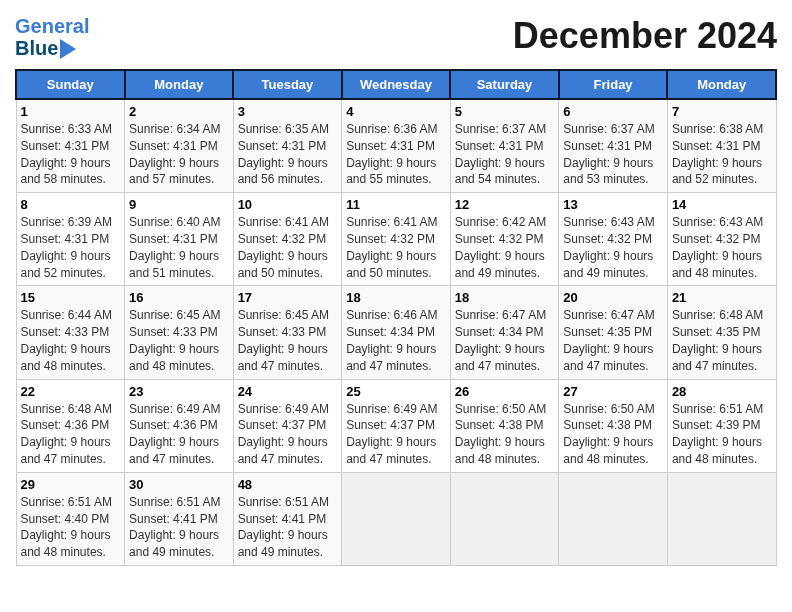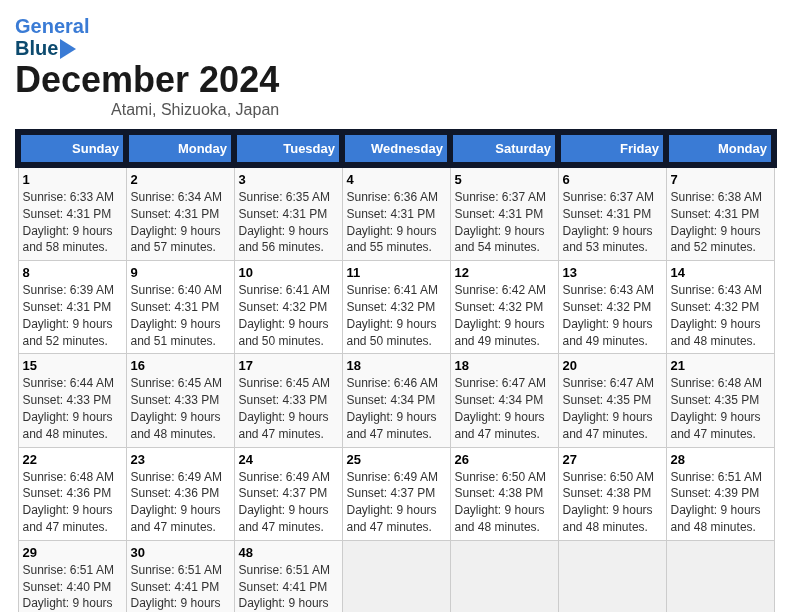--- a/index.html
+++ b/index.html
@@ -8,21 +8,20 @@
       background: #fff;
       width: 792px;
       min-height: 612px;
       padding: 15px;
     }
     .header {
       display: flex;
       justify-content: space-between;
       align-items: flex-start;
       margin-bottom: 10px;
-      flex-direction: column;
     }
     .logo {
       display: flex;
       align-items: center;
     }
     .logo-text {
       font-size: 20px;
       font-weight: bold;
       color: #1a1a1a;
       line-height: 1.1;
@@ -53,24 +52,24 @@
     }
     table {
       width: 100%;
       border-collapse: collapse;
       font-size: 11px;
     }
     thead tr th {
       background-color: #3a7bd5;
       color: #fff;
       padding: 6px 4px;
-      text-align: right;
+      text-align: center;
       font-size: 13px;
       font-weight: bold;
-      border: 6px solid #0f172a;
+      border: 2px solid #0f172a;
     }
     tbody tr td {
       border: 1px solid #ccc;
       vertical-align: top;
       padding: 4px;
       height: 85px;
       width: 14.28%;
       background: #fff;
     }
     tbody tr:nth-child(odd) td {
@@ -100,21 +99,20 @@
         <span>General</span>
       </div>
       <div style="display:flex; align-items:center;">
         <span class="logo-text" style="color:#0c4a6e;">Blue</span>
         <div class="logo-arrow"></div>
       </div>
     </div>
   </div>
   <div class="title-block">
     <div class="month-title">December 2024</div>
-    <div class="location">Atami, Shizuoka, Japan</div>
   </div>
 </div>
 
 <table>
   <thead>
     <tr id="weekday-header">
     <th>Sunday</th>
         <th>Monday</th>
         <th>Tuesday</th>
         <th>Wednesday</th>

